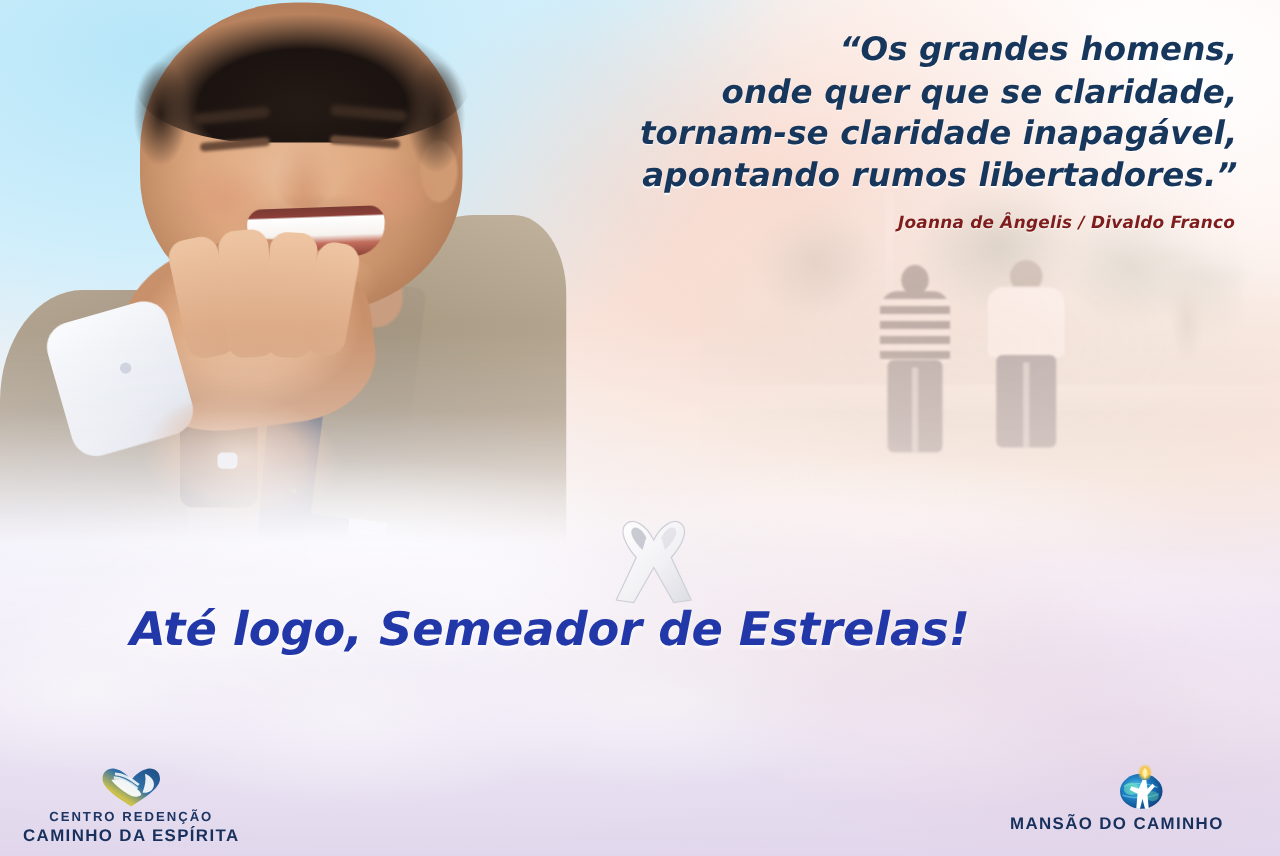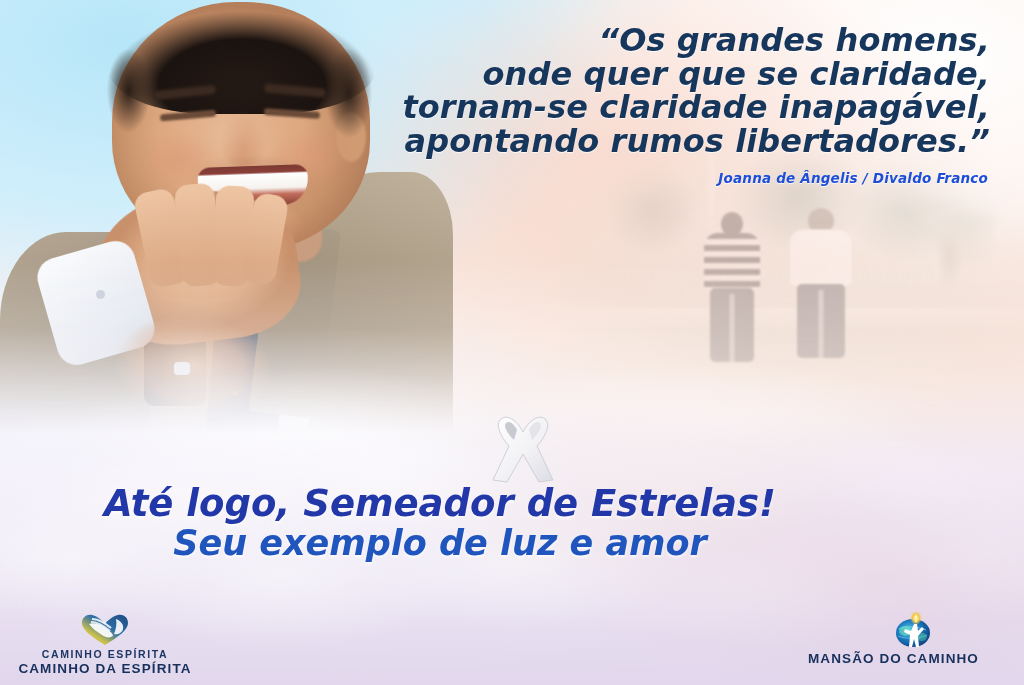--- a/index.html
+++ b/index.html
@@ -183,30 +183,30 @@
     background:radial-gradient(ellipse 84px 58px at 50% 42%, rgba(236,194,163,.92) 0%, rgba(214,165,131,.7) 60%, rgba(214,165,131,0) 94%);
     border-radius:46%;transform:rotate(6deg);filter:blur(1.6px);}
   .ring{position:absolute;left:182px;top:368px;width:16px;height:13px;border-radius:4px;background:#e9e9ee;filter:blur(.6px);}
 
   
   .quote{
     position:absolute;right:34px;top:24px;width:630px;
     text-align:right;
     font-family:"DejaVu Sans", sans-serif;
     font-style:italic;font-weight:bold;
-    font-size:32px;line-height:33.5px;letter-spacing:.1px;
+    font-size:26px;line-height:33.5px;letter-spacing:.1px;
     color:#17365c;
     text-shadow:0 1px 1px rgba(255,255,255,.85);
   }
   .quote .ln{display:block;white-space:nowrap;}
   .attrib{
     position:absolute;right:36px;top:170px;width:600px;text-align:right;
     font-family:"DejaVu Sans", sans-serif;
     font-style:italic;font-weight:bold;font-size:13.5px;letter-spacing:.2px;
-    color:#1d4ed8;text-shadow:0 1px 1px rgba(255,255,255,.8);
+    color:#7f1d1d;text-shadow:0 1px 1px rgba(255,255,255,.8);
   }
 
   
   .ribbon{position:absolute;left:487px;top:410px;width:72px;height:76px;}
 
   
   .headline{position:absolute;left:0;top:484px;width:880px;text-align:center;
     font-family:"DejaVu Sans", sans-serif;font-style:italic;font-weight:bold;}
   .hl{display:block;white-space:nowrap;text-shadow:0 2px 3px rgba(255,255,255,.75);}
   .hl1{font-size:37px;line-height:40px;color:#2338a8;}
@@ -312,42 +312,41 @@
         </linearGradient>
       </defs>
       <path d="M36 22 C30 10 20 4 14 9 C8 14 13 26 22 36 L6 70 L20 72 L36 44 L52 72 L66 70 L50 36 C59 26 64 14 58 9 C52 4 42 10 36 22 Z" fill="url(#rg)" stroke="#cfcfd8" stroke-width="1"></path>
       <path d="M30 20 C27 14 22 10 19 13 C16 16 20 23 27 30 Z" fill="#b9b9c6" opacity=".75"></path>
       <path d="M42 20 C45 14 50 10 53 13 C56 16 52 23 45 30 Z" fill="#d5d5de" opacity=".55"></path>
     </svg>
   </div>
 
   <div class="headline">
     <span class="hl hl1">Até logo, Semeador de Estrelas!</span>
-    <span class="hl hl2">Seu exemplo de luz e amor</span>
   </div>
 
   <div class="logo-left">
     <div class="logo-mark">
       <svg width="50" height="34" viewBox="0 0 50 34">
         <defs>
           <linearGradient id="hg" x1="0" y1="1" x2="1" y2="0">
             <stop offset="0%" stop-color="#8aa33c"></stop>
             <stop offset="28%" stop-color="#cfc24a"></stop>
             <stop offset="58%" stop-color="#2f6fa8"></stop>
             <stop offset="100%" stop-color="#1d4a82"></stop>
           </linearGradient>
         </defs>
         <path d="M25 32 C12 24 2 17 2 10 C2 4 7 1 12 2 C17 3 22 7 25 11 C28 7 33 3 38 2 C43 1 48 4 48 10 C48 17 38 24 25 32 Z" fill="url(#hg)"></path>
         <path d="M9 11 C15 9 22 12 28 17 C31 19 33 21 33 23 C30 25 26 25 22 22 C17 19 12 15 9 11 Z" fill="#ffffff" opacity=".92"></path>
         <path d="M12 6 C18 6 25 10 31 15" stroke="#ffffff" stroke-width="2.2" fill="none" opacity=".85"></path>
         <path d="M11 9 C17 9 24 13 30 18" stroke="#ffffff" stroke-width="2.2" fill="none" opacity=".8"></path>
         <path d="M36 6 C41 8 44 12 43 16 C42 20 38 22 34 21 C36 16 37 11 36 6 Z" fill="#ffffff" opacity=".9"></path>
       </svg>
     </div>
-    <div class="logo-t1">CAMINHO ESPÍRITA</div>
+    <div class="logo-t1">CENTRO REDENÇÃO</div>
     <div class="logo-t2">CAMINHO DA ESPÍRITA</div>
   </div>
 
   <div class="logo-right">
     <div class="logo-mark">
       <svg width="44" height="38" viewBox="0 0 44 38">
         <defs>
           <radialGradient id="gg" cx="38%" cy="40%" r="68%">
             <stop offset="0%" stop-color="#5fd0e8"></stop>
             <stop offset="45%" stop-color="#1f7fc4"></stop>

